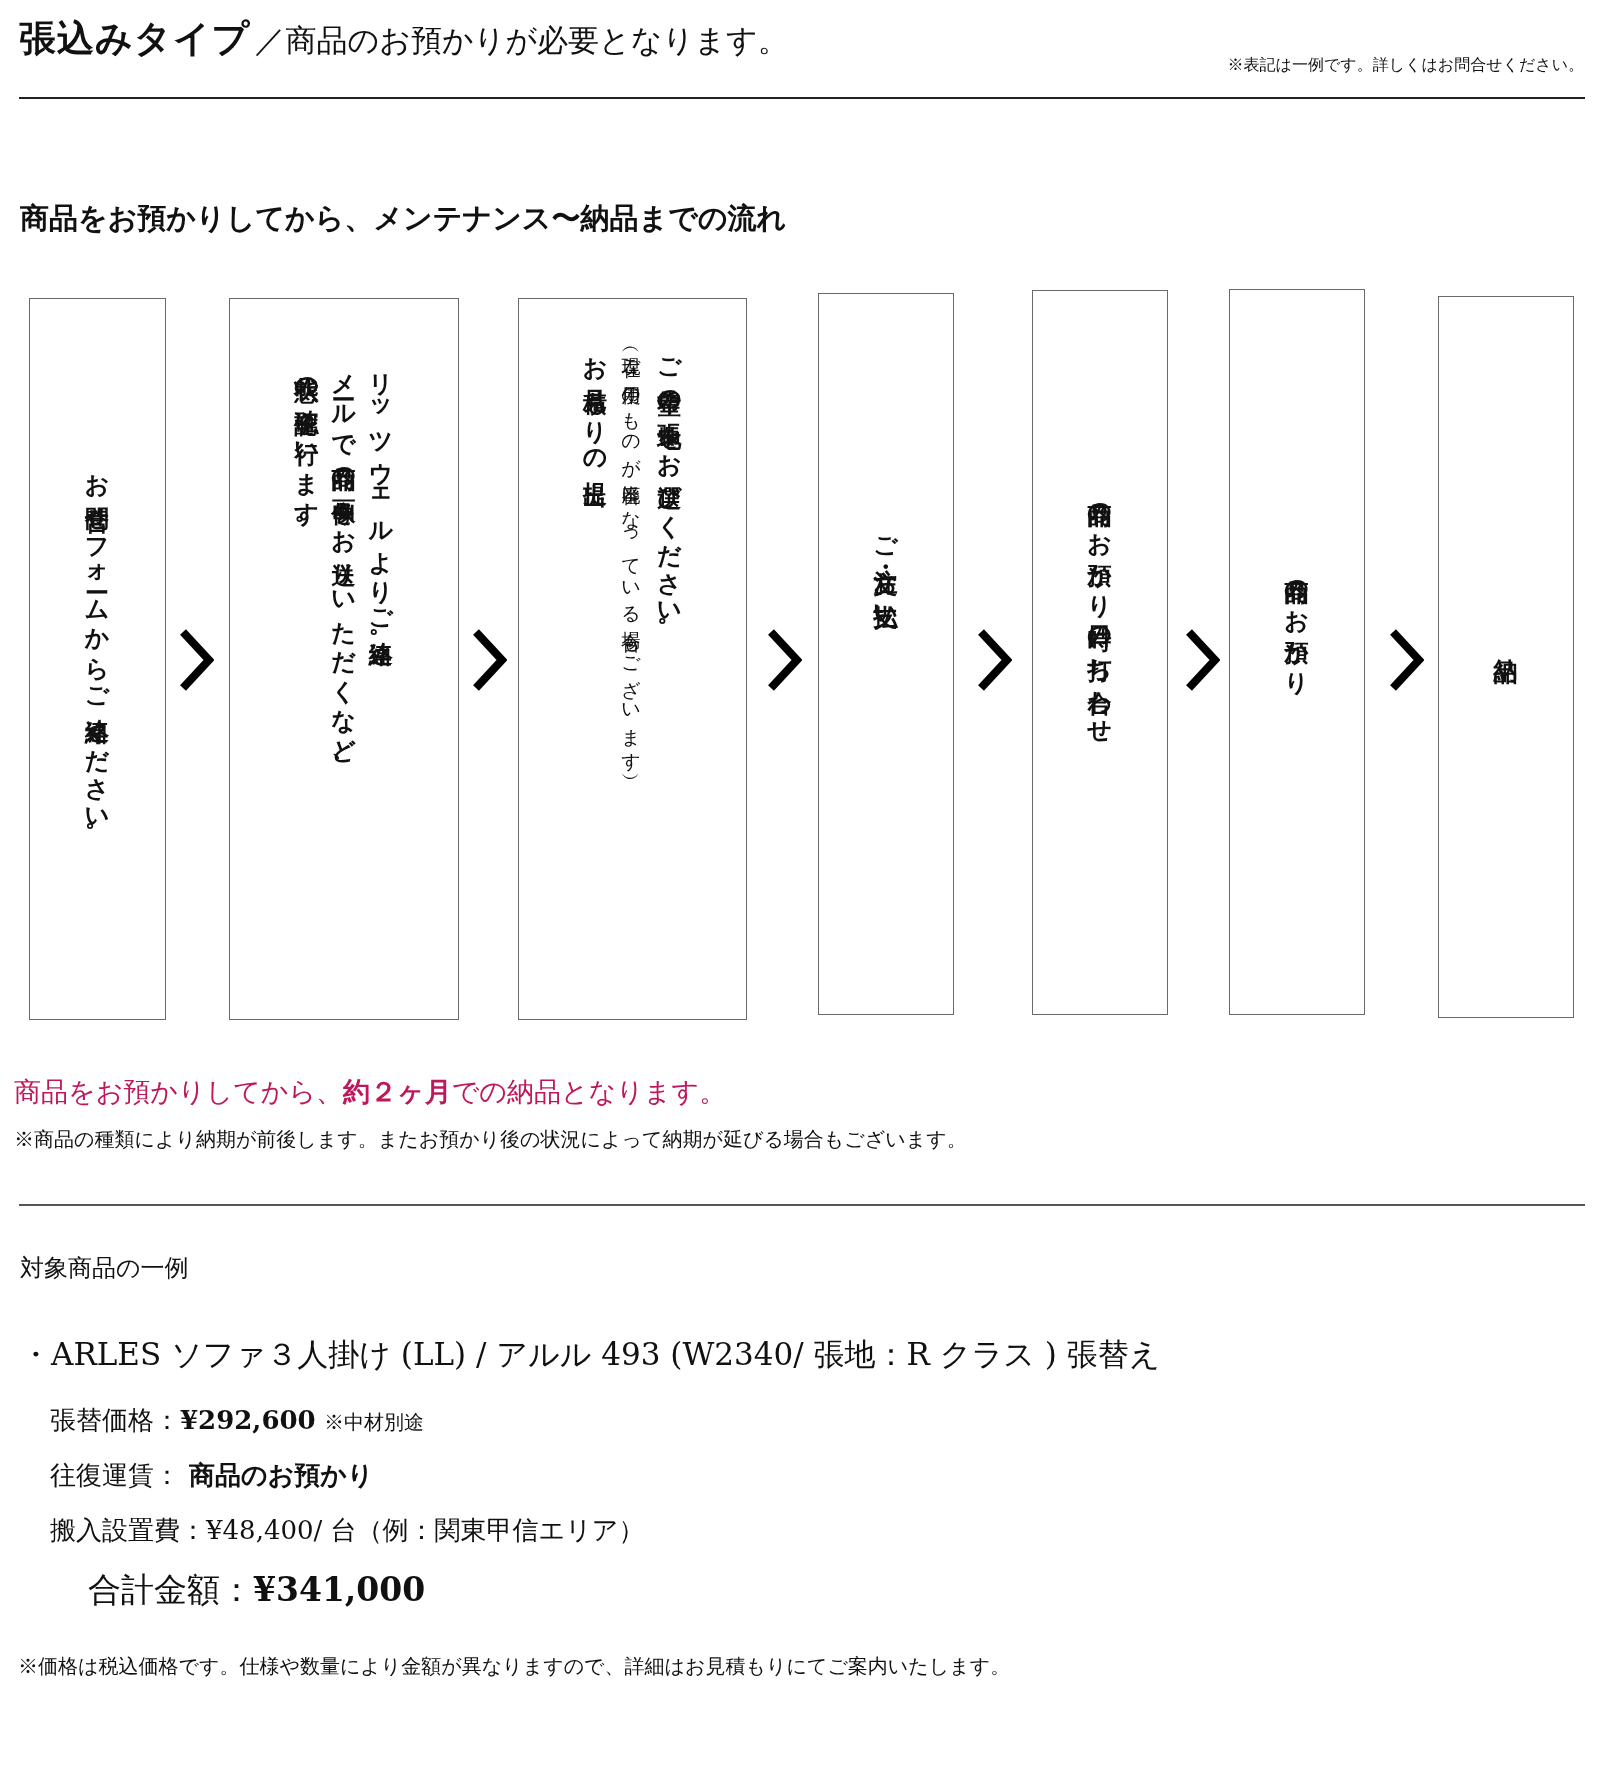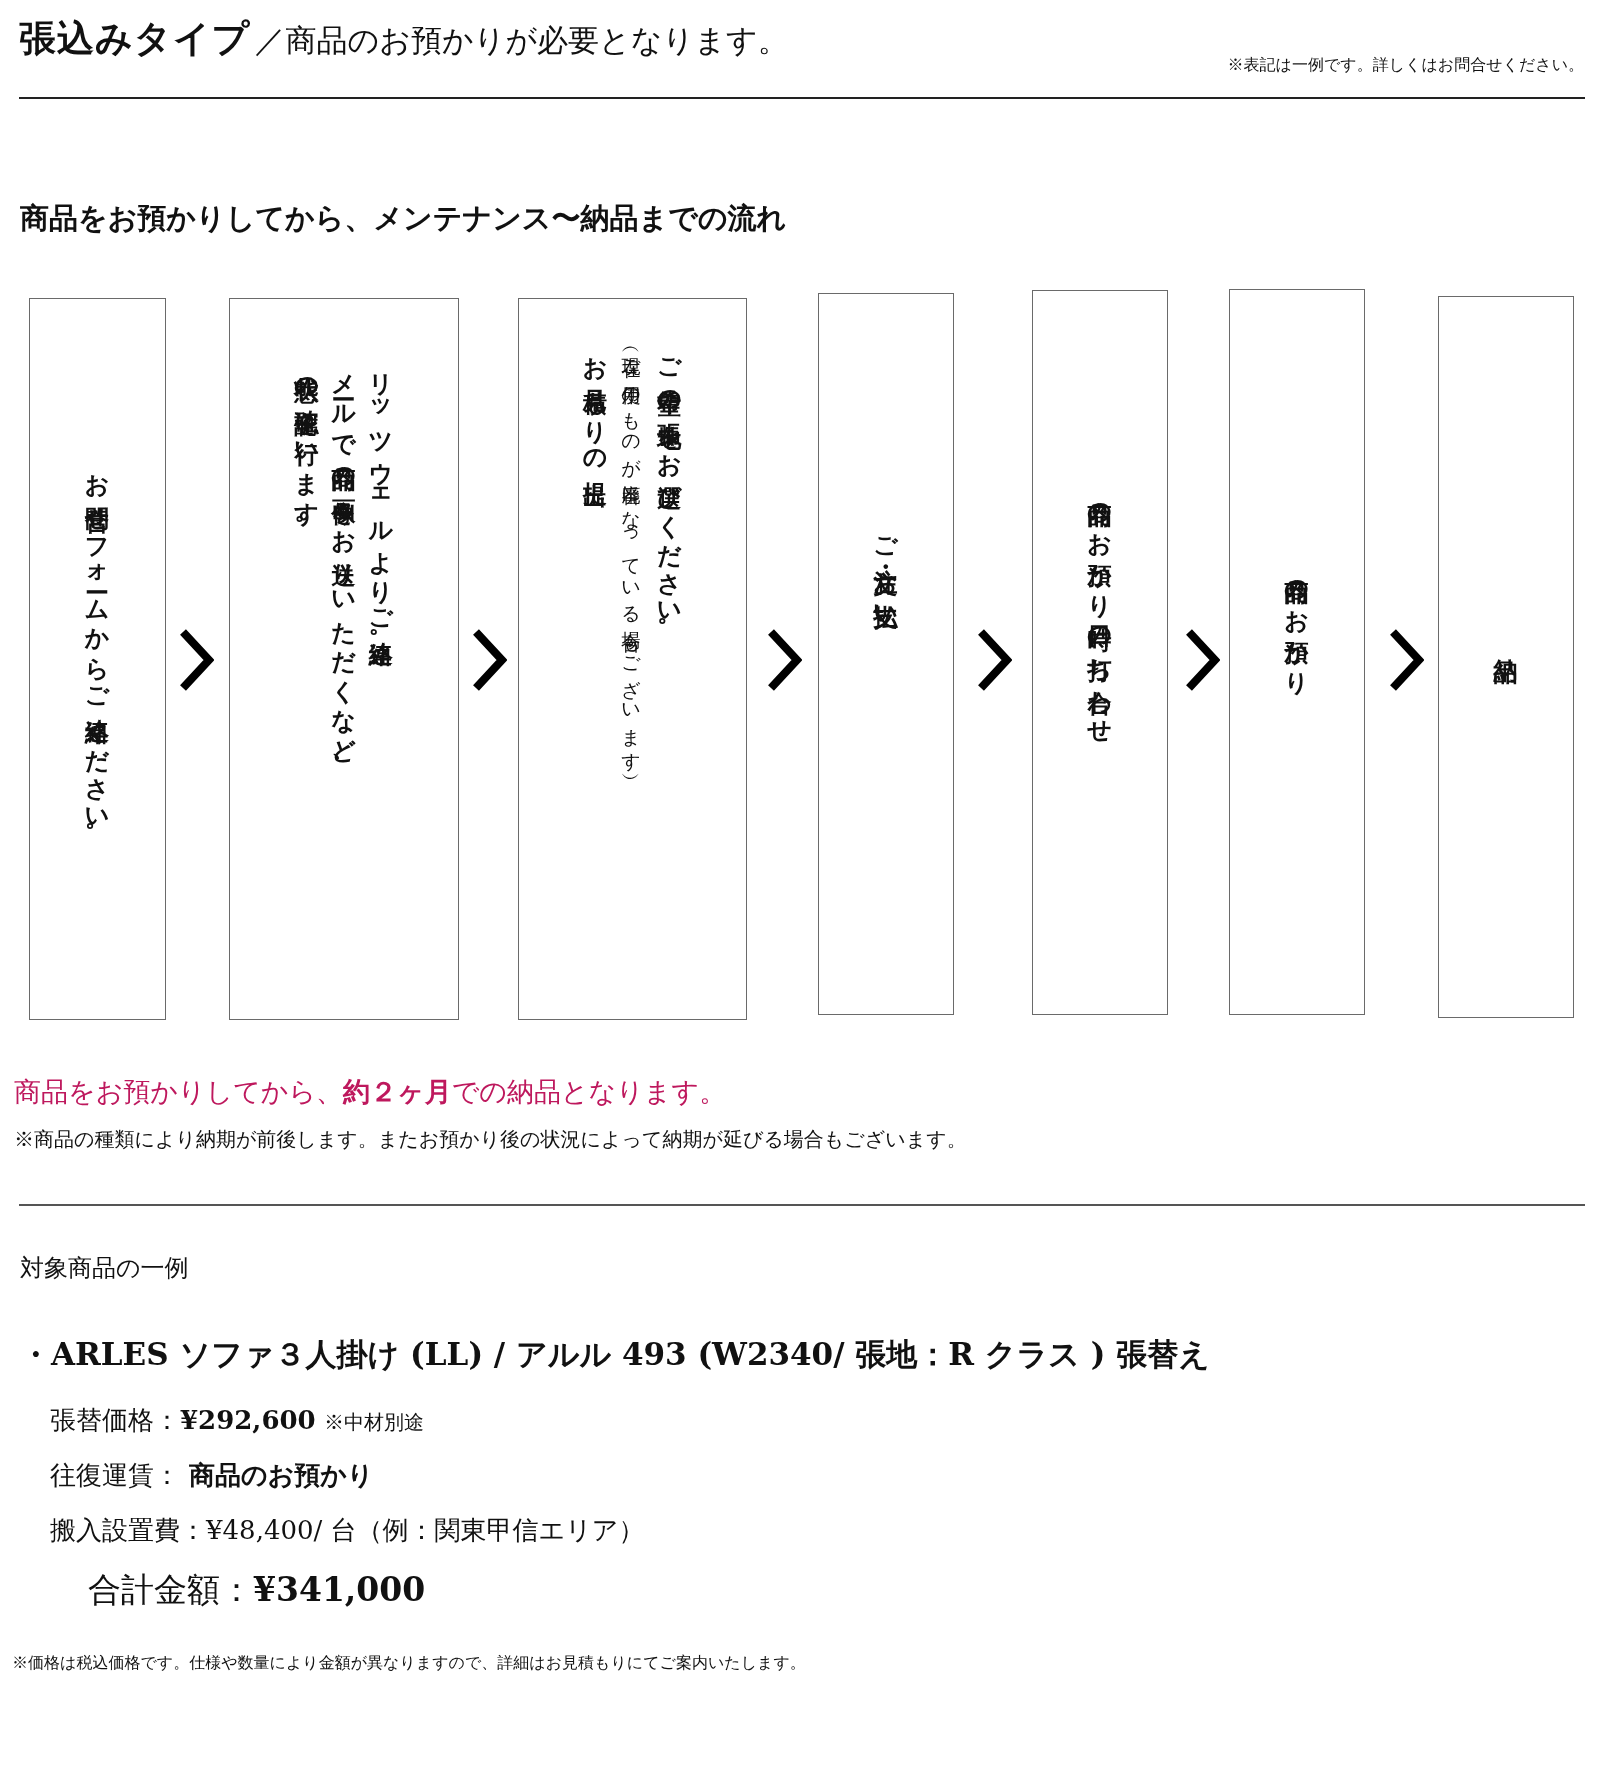--- a/index.html
+++ b/index.html
@@ -26,26 +26,26 @@
     white-space: pre; letter-spacing: 2px;
   }
   .vtext .small { font-size: 19px; font-weight: normal; }
   .chev { width: 36px; height: 64px; }
 
   .lead { left: 14px; top: 1074px; font-size: 27px; color: #be185d; white-space: nowrap; }
   .lead b { font-weight: bold; }
   .lead-note { left: 14px; top: 1126px; font-size: 20px; white-space: nowrap; }
 
   .examples-label { left: 20px; top: 1252px; font-size: 24px; white-space: nowrap; }
-  .product-title { left: 20px; top: 1334px; font-size: 31px; font-weight: bold; white-space: nowrap; }
+  .product-title { left: 20px; top: 1334px; font-size: 31px; font-weight: normal; white-space: nowrap; }
   .price-line { left: 50px; font-size: 26px; white-space: nowrap; }
   .price-line b { font-weight: bold; }
   .price-line .note { font-size: 20px; font-weight: normal; }
   .price-line.total { font-size: 33px; }
-  .footer-note { left: 12px; top: 1653px; font-size: 16px; white-space: nowrap; }
+  .footer-note { left: 18px; top: 1653px; font-size: 20px; white-space: nowrap; }
 </style>
 </head>
 <body>
 
 <div class="abs title-row">
   <span class="title-main">張込みタイプ</span><span class="title-sub">／商品のお預かりが必要となります。</span>
 </div>
 <div class="abs disclaimer">※表記は一例です。詳しくはお問合せください。</div>
 <div class="abs rule top"></div>
 

